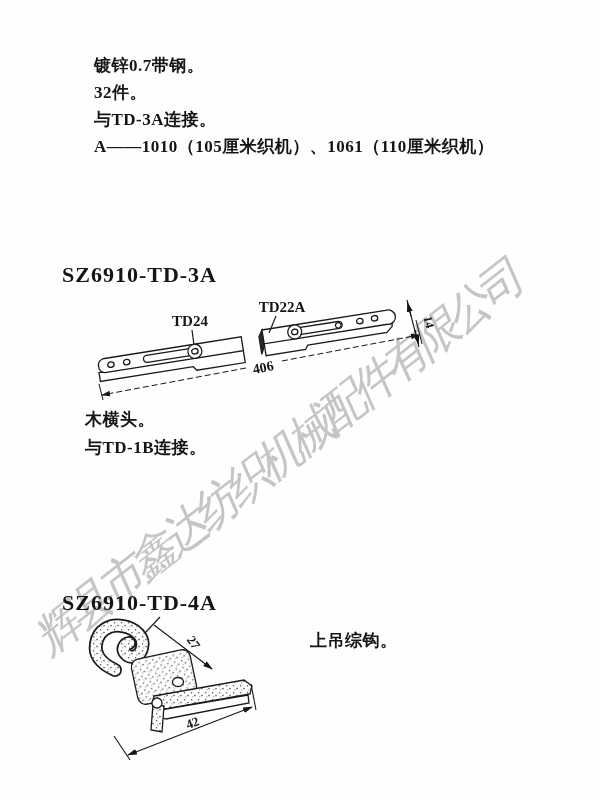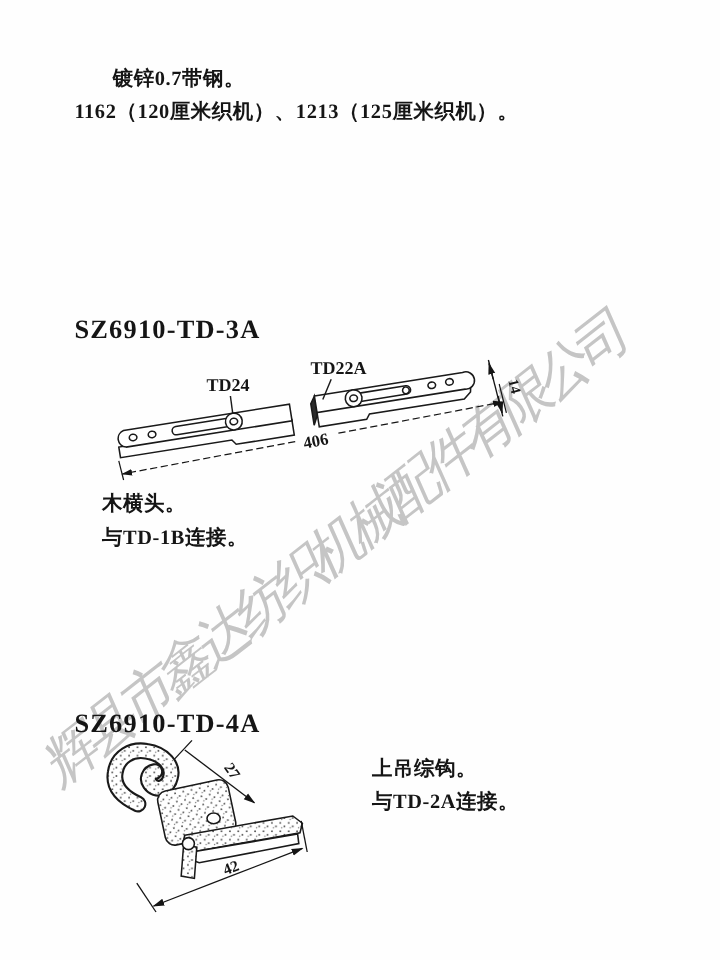--- a/index.html
+++ b/index.html
@@ -58,21 +58,23 @@
 <body>
 
 <div class="page">
 
   <div class="watermark">辉县市鑫达纺织机械配件有限公司</div>
 
   <div class="content">
 
     <section class="intro">
       <div class="t-line indent">镀锌0.7带钢。</div>
-      <div class="t-line">1162（120厘米织机）、1213（125厘米织机）。</div>
+      <div class="t-line indent">32件。</div>
+      <div class="t-line indent">与TD-3A连接。</div>
+      <div class="t-line indent">A——1010（105厘米织机）、1061（110厘米织机）</div>
     </section>
 
     <h2 class="sec-title t1">SZ6910-TD-3A</h2>
 
     <svg class="fig1" width="356" height="118" viewBox="0 0 356 118">
       <defs>
         <marker id="arr" viewBox="0 0 10 10" refX="9" refY="5" markerWidth="9" markerHeight="9" orient="auto">
           <path d="M 0 2 L 10 5 L 0 8 Z" fill="#151515"></path>
         </marker>
       </defs>
@@ -167,17 +169,16 @@
         <line x1="64" y1="122" x2="80" y2="146"></line>
         <line x1="201" y1="70" x2="206" y2="96"></line>
         <line x1="140" y1="117" x2="78" y2="141" marker-end="url(#arr2)"></line>
         <line x1="140" y1="117" x2="202" y2="93" marker-end="url(#arr2)"></line>
       </g>
       <text x="144" y="113" font-size="13" text-anchor="middle" transform="rotate(-21 144 113)">42</text>
     </svg>
 
     <section class="desc2">
       <div class="t-line">上吊综钩。</div>
-      <div class="t-line">与TD-2A连接。</div>
     </section>
 
   </div>
 </div>
 
 </body></html>

